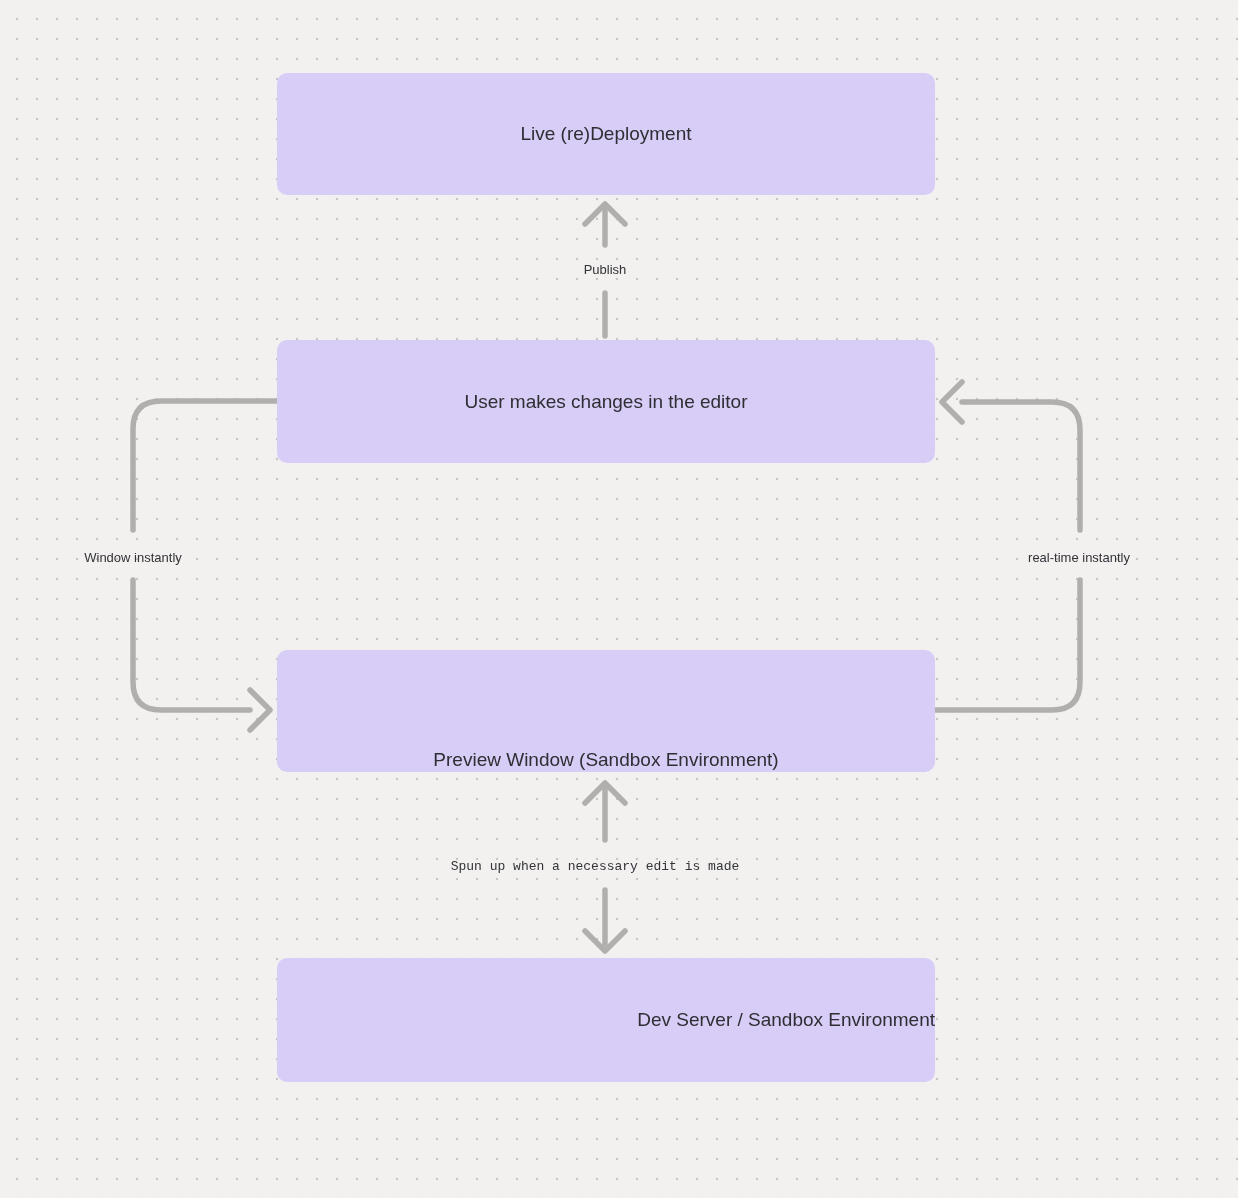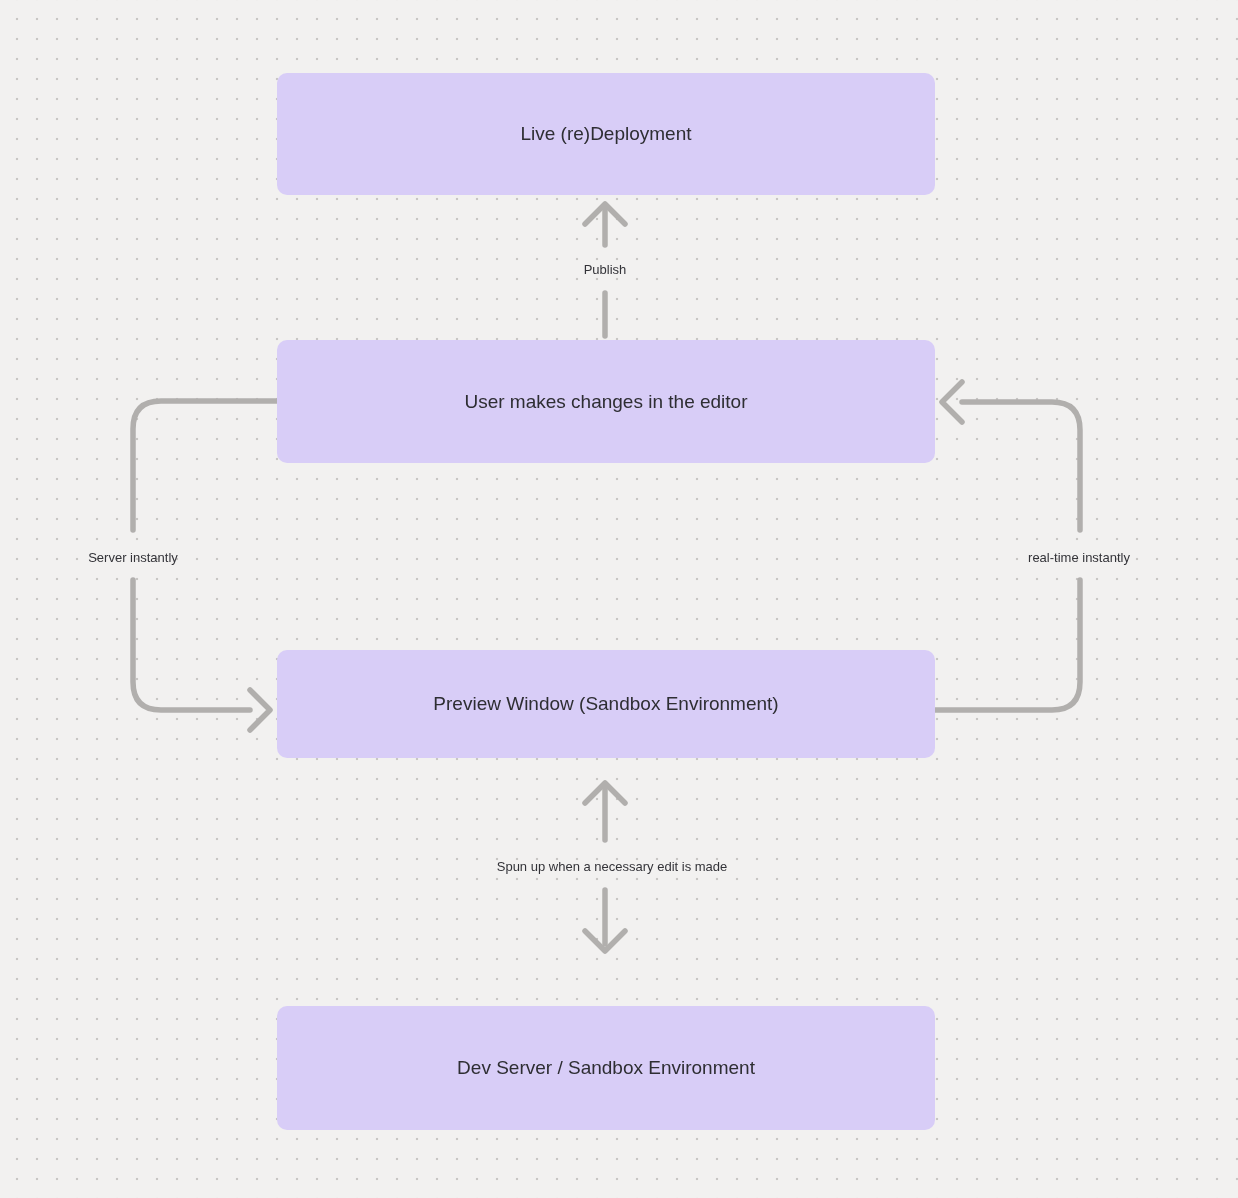--- a/index.html
+++ b/index.html
@@ -42,33 +42,33 @@
     display: flex;
     align-items: center;
     justify-content: center;
     text-align: center;
     color: #2e2e33;
     font-size: 19px;
     line-height: 1.25;
   }
   .node-live    { top: 73px;  height: 122px; }
   .node-user    { top: 340px; height: 123px; }
-  .node-preview { top: 650px; height: 108px; }
-  .node-dev     { top: 1006px; height: 124px; }
+  .node-preview { top: 650px; height: 122px; align-items: flex-end; }
+  .node-dev     { top: 958px; height: 124px; justify-content: flex-end; }
   .edge-label {
     position: absolute;
     transform: translate(-50%, -50%);
     color: #333338;
     font-size: 13px;
     white-space: nowrap;
   }
   .label-publish        { left: 605px;  top: 269px; }
   .label-updates        { left: 133px;  top: 557px; }
   .label-feedback       { left: 1079px; top: 557px; }
-  .label-spunup         { left: 612px;  top: 866px; }
+  .label-spunup         { left: 595px;  top: 866px; font-family: Liberation Mono, monospace; }
 </style>
 </head>
 <body>
 
 <div class="canvas">
 
   <svg class="arrows" viewBox="0 0 1238 1198" xmlns="http://www.w3.org/2000/svg">
 
     <g>
       <path d="M605 207 L605 245"></path>
@@ -106,17 +106,17 @@
 
   <div class="node node-preview">
     <span>Preview Window (Sandbox Environment)</span>
   </div>
 
   <div class="node node-dev">
     <span>Dev Server / Sandbox Environment</span>
   </div>
 
   <div class="edge-label label-publish">Publish</div>
-  <div class="edge-label label-updates">Server instantly</div>
+  <div class="edge-label label-updates">Window instantly</div>
   <div class="edge-label label-feedback">real-time instantly</div>
   <div class="edge-label label-spunup">Spun up when a necessary edit is made</div>
 
 </div>
 
 </body></html>

